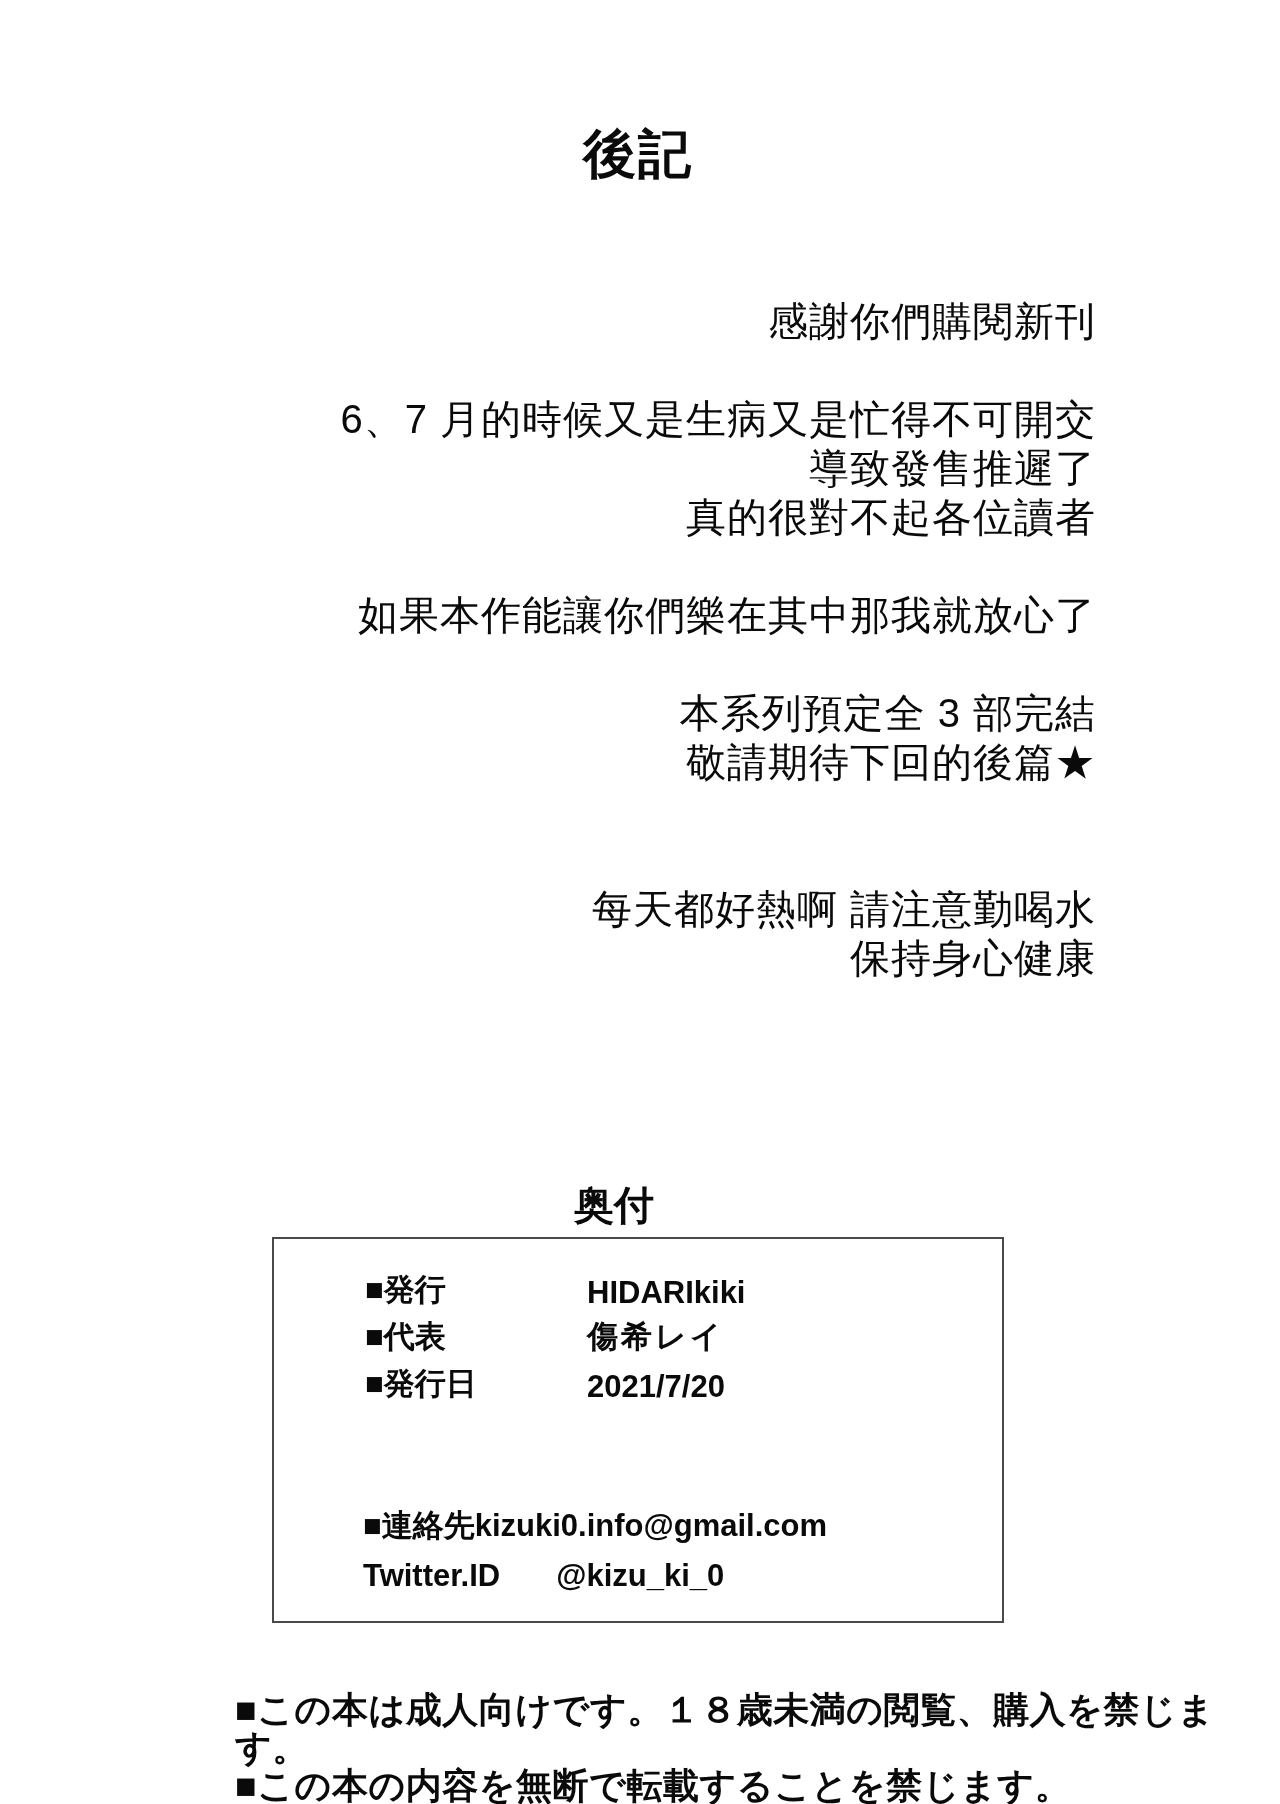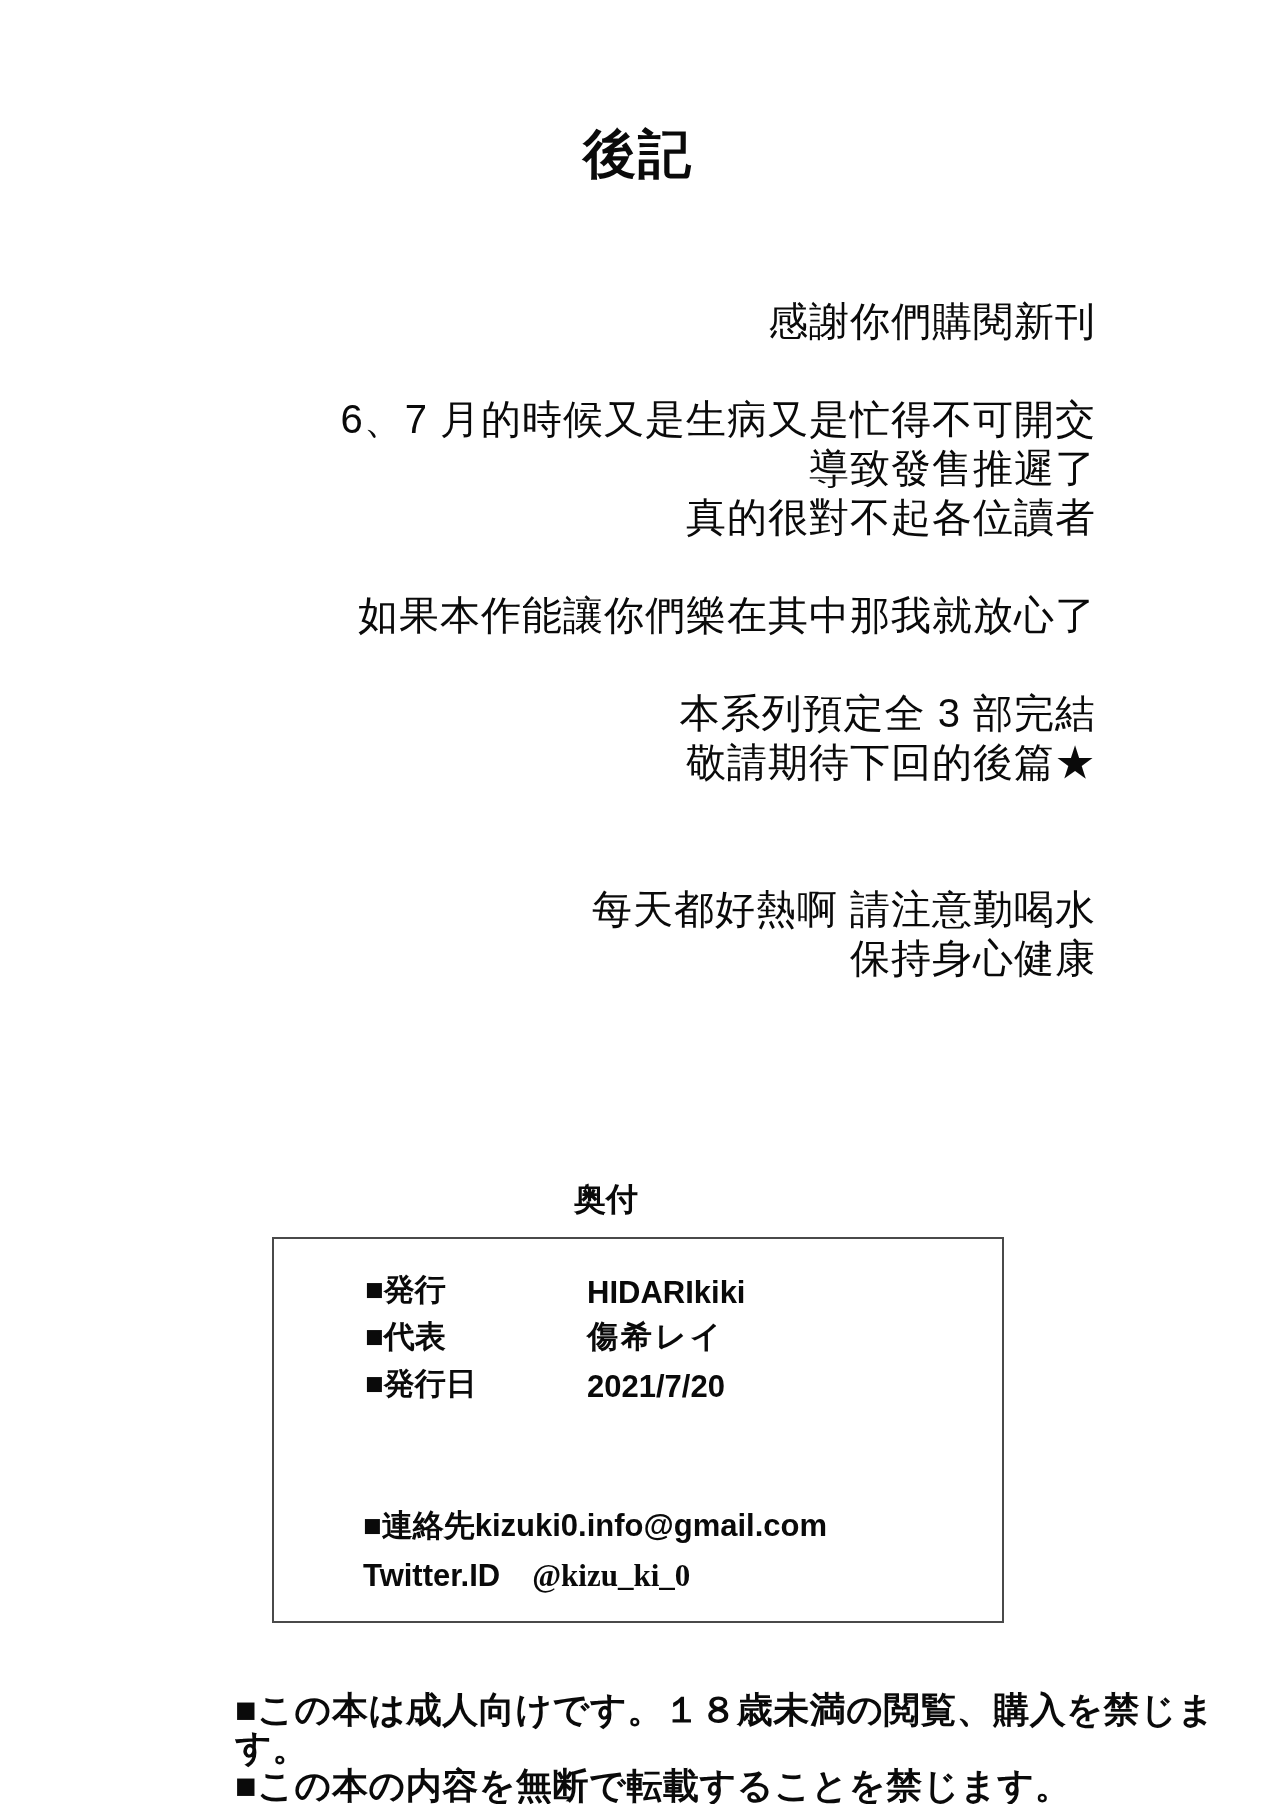--- a/index.html
+++ b/index.html
@@ -36,21 +36,21 @@
     line-height: 49px;
     letter-spacing: 1px;
     white-space: pre-wrap;
     color: #0a0a0a;
     text-align: right;
   }
   .colophon-heading {
     position: absolute;
     left: 574px;
     top: 1178px;
-    font-size: 32px;
+    font-size: 40px;
     font-weight: 600;
     color: #0a0a0a;
   }
   .colophon-box {
     position: absolute;
     left: 272px;
     top: 1237px;
     width: 728px;
     height: 382px;
     border: 2px solid #4a4a4a;
@@ -85,22 +85,21 @@
     position: absolute;
     left: 89px;
     top: 262px;
     font-size: 31px;
     font-weight: 600;
     line-height: 50px;
     color: #0a0a0a;
   }
   .twitter-line .twitter-value {
     display: inline-block;
-    margin-left: 32px;
-    font-family: Liberation Serif, serif;
+    margin-left: 56px;
   }
   .footer-notices {
     position: absolute;
     left: 235px;
     top: 1691px;
     font-size: 36px;
     font-weight: 700;
     line-height: 38px;
     letter-spacing: 0.5px;
     color: #0a0a0a;

